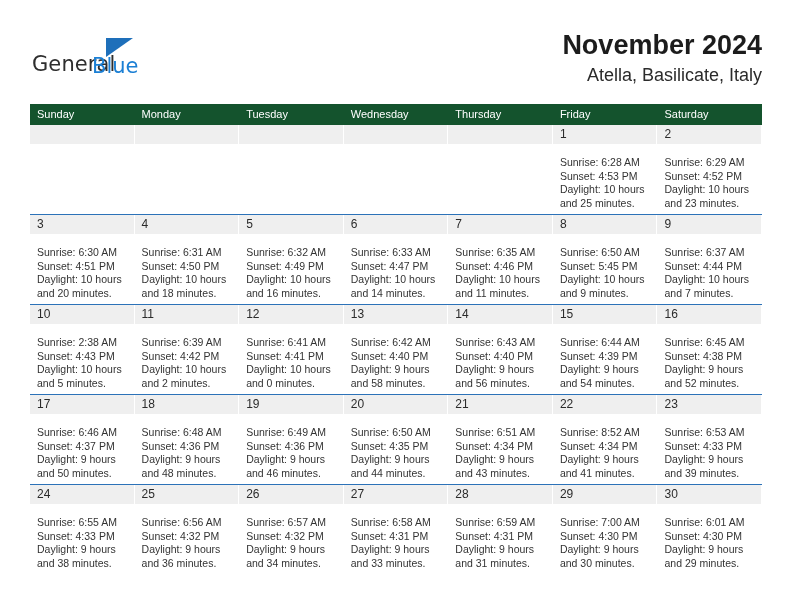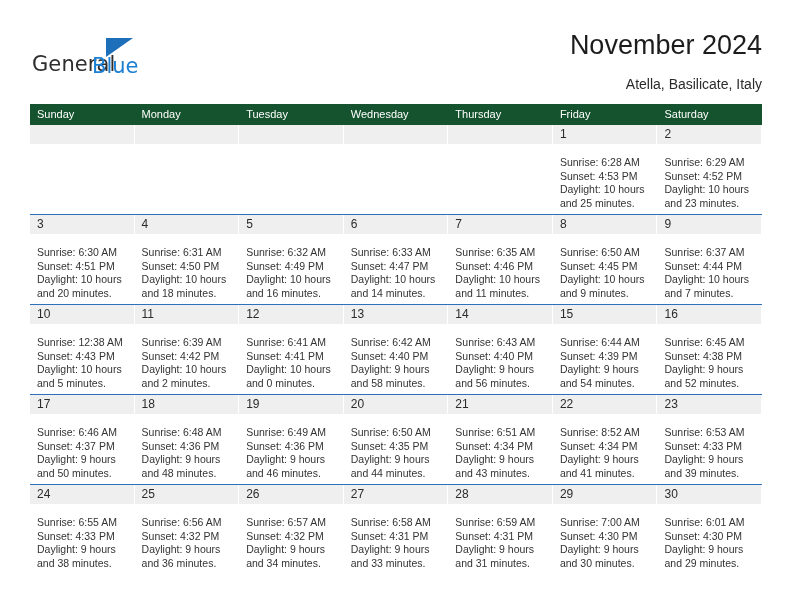--- a/index.html
+++ b/index.html
@@ -66,31 +66,31 @@
     font-weight: 400;
   }
   .titles {
     position: absolute;
     right: 0;
     top: 0;
     text-align: right;
   }
   .cal-title {
     font-size: 27px;
-    font-weight: 400;
+    font-weight: 700;
     color: #1c1c1c;
     line-height: 34px;
     white-space: nowrap;
   }
   .cal-subtitle {
-    font-size: 14px;
+    font-size: 18px;
     font-weight: 400;
     color: #2b2b2b;
     line-height: 22px;
-    margin-top: 11px;
+    margin-top: 2px;
     white-space: nowrap;
   }
 
   
   .calendar {
     position: absolute;
     left: 30px;
     top: 104px;
     width: 732px;
   }
@@ -260,40 +260,40 @@
               <div>Sunrise: 6:35 AM</div>
               <div>Sunset: 4:46 PM</div>
               <div>Daylight: 10 hours</div>
               <div>and 11 minutes.</div>
             </div>
           </div>
           <div class="cell">
             <div class="daynum">8</div>
             <div class="lines">
               <div>Sunrise: 6:50 AM</div>
-              <div>Sunset: 4:45 PM</div>
+              <div>Sunset: 5:45 PM</div>
               <div>Daylight: 10 hours</div>
               <div>and 9 minutes.</div>
             </div>
           </div>
           <div class="cell">
             <div class="daynum">9</div>
             <div class="lines">
               <div>Sunrise: 6:37 AM</div>
               <div>Sunset: 4:44 PM</div>
               <div>Daylight: 10 hours</div>
               <div>and 7 minutes.</div>
             </div>
           </div>
         </div>
         <div class="week">
           <div class="cell">
             <div class="daynum">10</div>
             <div class="lines">
-              <div>Sunrise: 12:38 AM</div>
+              <div>Sunrise: 2:38 AM</div>
               <div>Sunset: 4:43 PM</div>
               <div>Daylight: 10 hours</div>
               <div>and 5 minutes.</div>
             </div>
           </div>
           <div class="cell">
             <div class="daynum">11</div>
             <div class="lines">
               <div>Sunrise: 6:39 AM</div>
               <div>Sunset: 4:42 PM</div>

